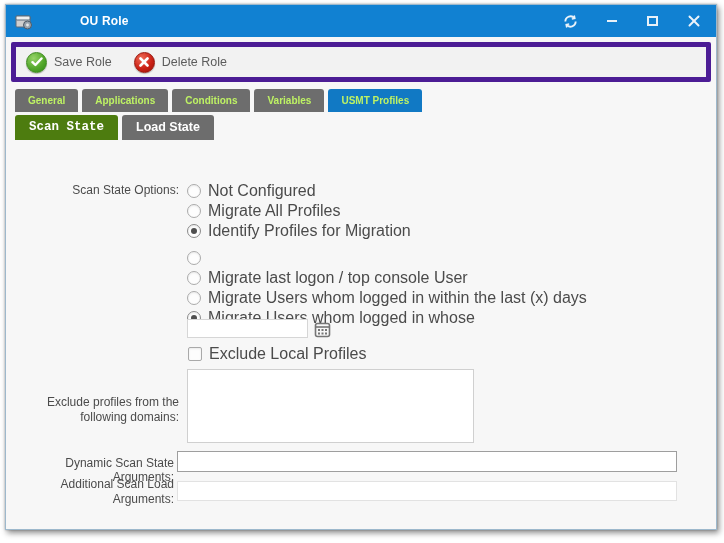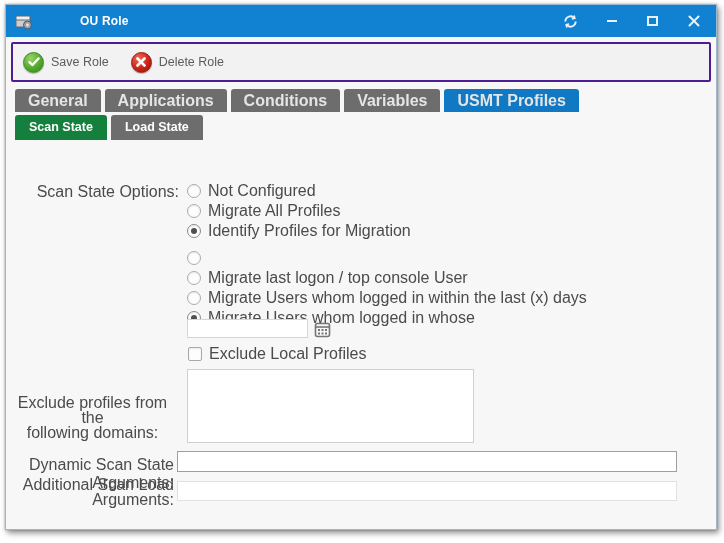--- a/index.html
+++ b/index.html
@@ -13,43 +13,43 @@
   .titlebar { position:absolute; left:0; top:0; right:0; height:32px; background:#1181d2; display:flex; align-items:center;gap:38px; }
   .titlebar .app-icon { width:19px; height:17px; margin-left:9px; position:relative; }
   .titlebar .title { color:#ffffff; font-size:12px; font-weight:bold; margin-left:8px; letter-spacing:.2px; }
   .win-controls { position:absolute; right:14px; top:0; height:32px; display:flex; align-items:center; gap:24px; }
   .win-btn { width:17px; height:17px; display:flex; align-items:center; justify-content:center; cursor:default; color:#fff; }
   .minimize-bar { width:10px; height:2px; background:#e8f1f8; }
   .maximize-box { width:11px; height:10px; border:2px solid #e8f1f8; }
   
   .toolbar {
     position:absolute; left:5px; right:5px; top:37px; height:40px;
-    background:#f2f2f2; border:2px solid #4c1d95; border-radius:2px;
+    background:#f2f2f2; border:5px solid #4c1d95; border-radius:2px;
     display:flex; align-items:center; padding-left:10px; gap:22px;
   }
   .tool-item { display:flex; align-items:center; gap:7px; cursor:default; }
   .tool-item .label { color:#5c5c5c; font-size:12.5px; }
   .circle-icon { width:21px; height:21px; border-radius:50%; display:flex; align-items:center; justify-content:center; box-shadow:0 1px 1px rgba(0,0,0,.25); }
   .circle-green { background:radial-gradient(circle at 35% 28%, #97d469 0%, #54a82c 55%, #2f8a14 100%); border:1px solid #3f8a20; }
   .circle-red { background:radial-gradient(circle at 35% 28%, #ee6b56 0%, #cc2317 55%, #9c0f05 100%); border:1px solid #99170d; }
   
   .tabs { position:absolute; left:9px; top:84px; display:flex; gap:4px; }
   .tab {
-    height:23px; line-height:23px; padding:0 13px; background:#6d6d6d; color:#e5e5e5;
-    font-size:16px; font-weight:600; border-radius:3px 3px 0 0; cursor:default; white-space:nowrap;
+    height:23px; line-height:23px; padding:0 13px; background:#6d6d6d; color:#bef264;
+    font-size:10px; font-weight:600; border-radius:3px 3px 0 0; cursor:default; white-space:nowrap;
   }
   .tab.active { background:#1179c4; }
   .subtabs { position:absolute; left:9px; top:110px; display:flex; gap:4px; }
   .subtab {
     height:25px; line-height:25px; padding:0 14px; background:#6d6d6d; color:#ffffff;
     font-size:12.5px; font-weight:600; border-radius:3px 3px 0 0; cursor:default; white-space:nowrap;
   }
-  .subtab.active { background:#15803d; }
-  
-  .form-label { position:absolute; color:#4b4b4b; font-size:16px; text-align:right; }
+  .subtab.active { background:#4d7c0f;font-family:Liberation Mono, monospace; }
+  
+  .form-label { position:absolute; color:#4b4b4b; font-size:12px; text-align:right; }
   .radio-row { position:absolute; height:20px; display:flex; align-items:center; gap:7px; cursor:default; }
   .radio {
     width:14px; height:14px; border-radius:50%; background:#fdfdfd; border:1px solid #ababab;
     flex:0 0 auto; position:relative; box-shadow:inset 0 1px 2px rgba(0,0,0,.08);
   }
   .radio.checked { border-color:#8b8b8b; }
   .radio.checked::after { content:""; position:absolute; left:3px; top:3px; width:6px; height:6px; border-radius:50%; background:#4f4f4f; }
   .radio-label { color:#4b4b4b; font-size:16px; white-space:nowrap; }
   .checkbox {
     width:14px; height:14px; background:#fdfdfd; border:1px solid #a9a9a9; border-radius:2px;
@@ -176,21 +176,21 @@
           <rect x="11" y="11.5" width="2" height="2"></rect>
       </g>
     </svg>
   </span>
 
   <div class="radio-row" style="left:182px; top:339px;">
     <span class="checkbox"></span>
     <span class="radio-label">Exclude Local Profiles</span>
   </div>
 
-  <div class="form-label" style="left:0; width:173px; top:390px; line-height:15px;text-align:center;">
+  <div class="form-label" style="left:0; width:173px; top:390px; line-height:15px;">
     <div>Exclude profiles from the</div>
     <div>following domains:</div>
   </div>
   <textarea class="text-area" style="left: 181px; top: 364px; width: 287px; height: 74px;"></textarea>
 
   <div class="form-label" style="left:0; width:168px; top:451px;">Dynamic Scan State Arguments:</div>
   <input class="text-input" style="left: 171px; top: 446px; width: 500px; height: 21px; border-color: rgb(158, 158, 158);" value="">
 
   <div class="form-label" style="left:0; width:168px; top:472px; line-height:15px;">
     <div>Additional Scan Load</div>

